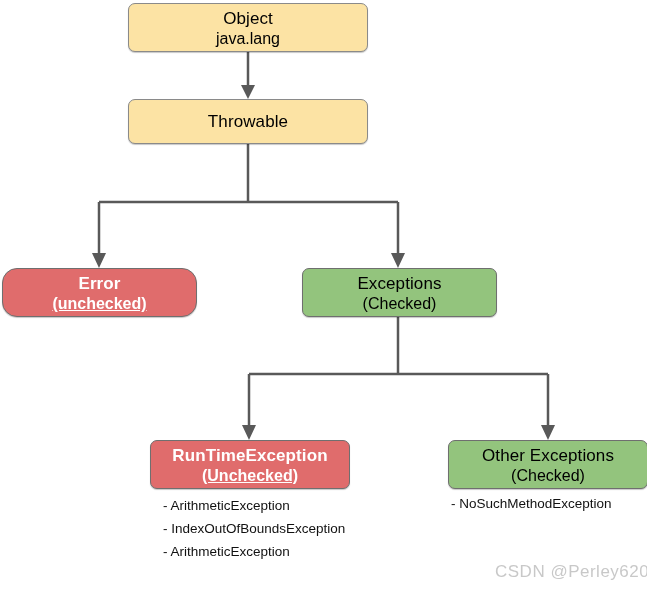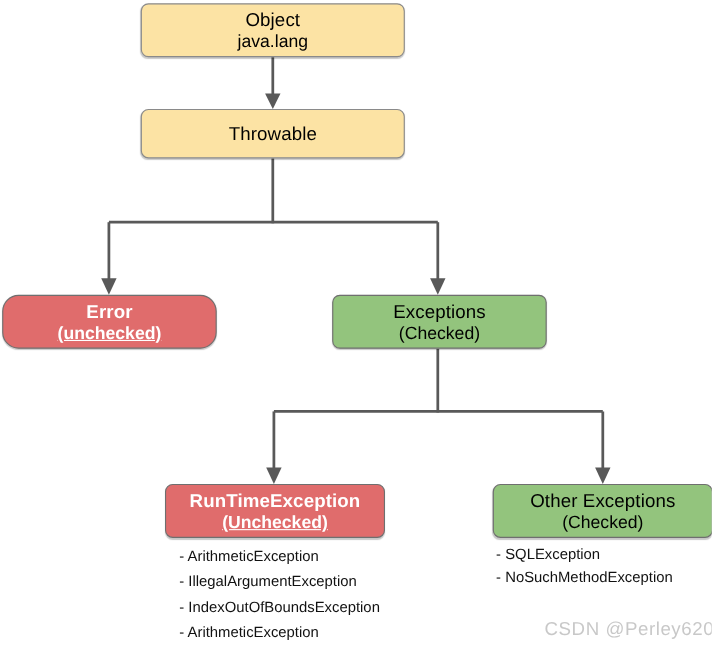--- a/index.html
+++ b/index.html
@@ -148,25 +148,23 @@
   </div>
 
   <div class="node green" style="left:448px; top:440px; width:200px; height:49px;">
     <span class="node-title">Other Exceptions</span>
     <span class="node-sub">(Checked)</span>
   </div>
 
 
   <div class="item-list" style="left:163px; top:494px;">
     <span class="list-item">- ArithmeticException</span>
-    <span class="list-item">- IllegalArgumentException</span>
     <span class="list-item">- IndexOutOfBoundsException</span>
     <span class="list-item">- ArithmeticException</span>
   </div>
 
   <div class="item-list" style="left:451px; top:493px; line-height:21px;">
-    <span class="list-item">- SQLException</span>
     <span class="list-item">- NoSuchMethodException</span>
   </div>
 
   <div id="watermark" style="left:495px; top:562px;">CSDN @Perley620</div>
 
 </div>
 
 </body></html>

